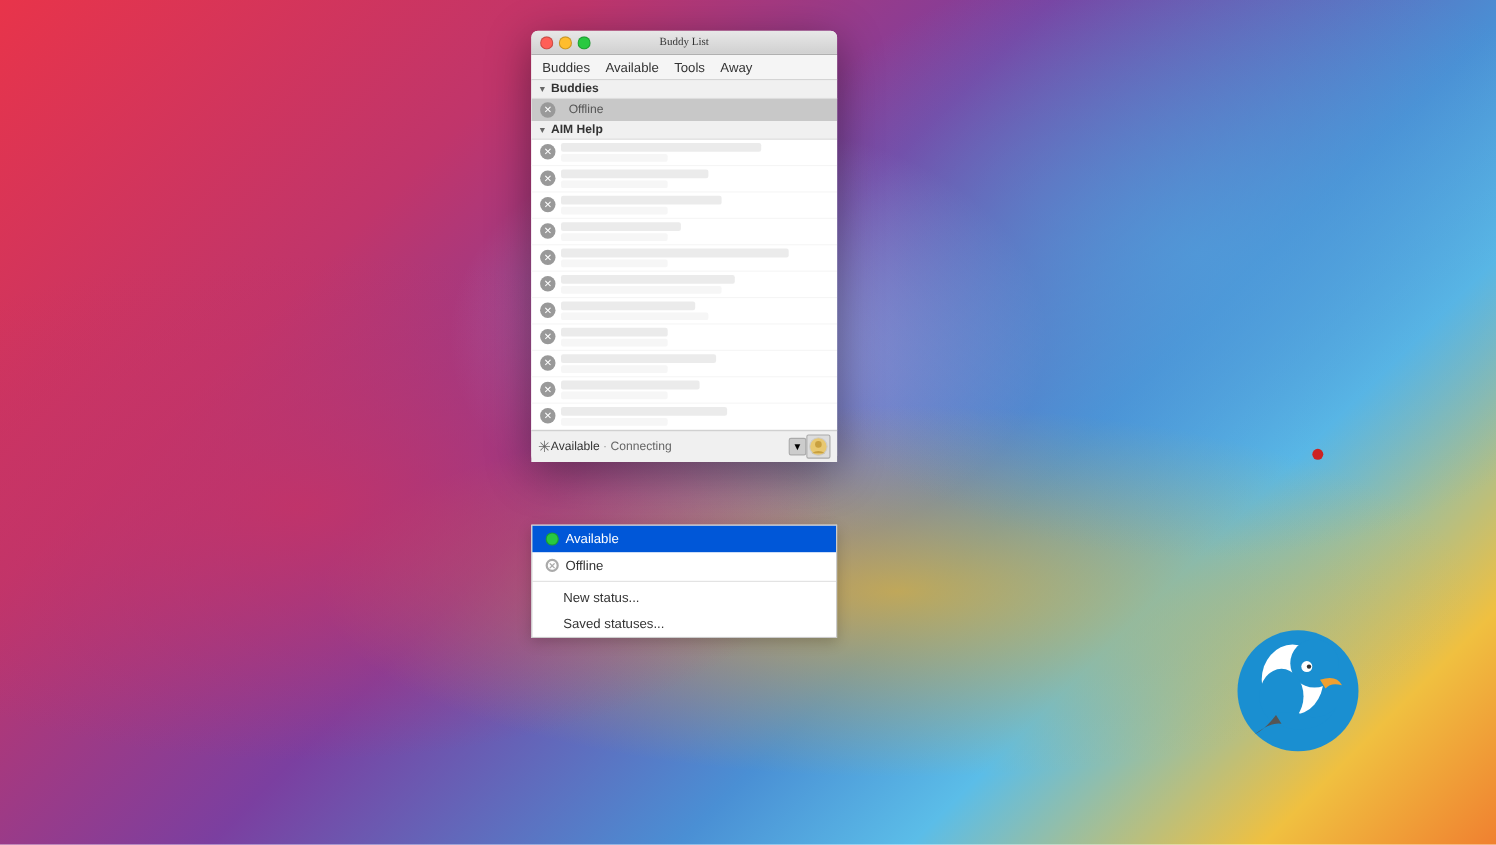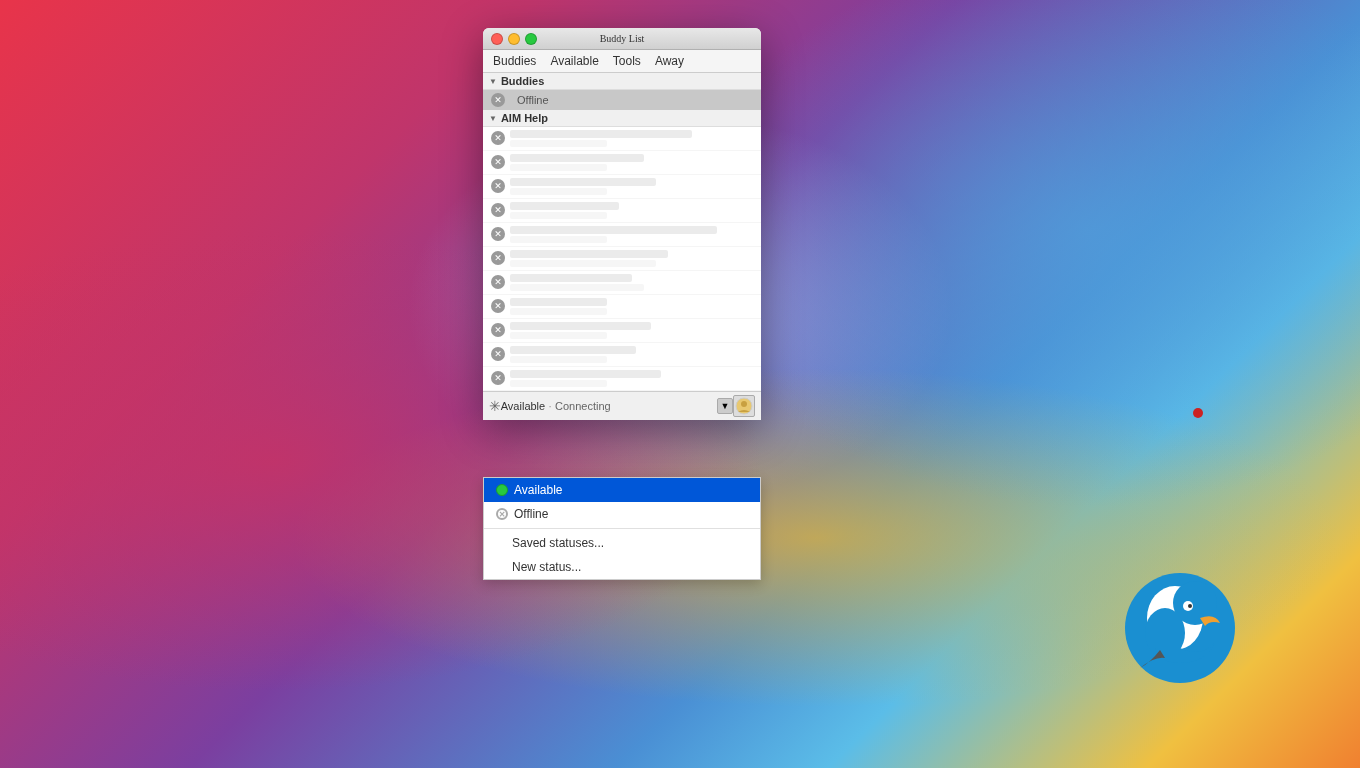--- a/index.html
+++ b/index.html
@@ -497,20 +497,20 @@
       <div class="dropdown-item selected">
         <div class="status-circle status-green"></div>
         <span>Available</span>
       </div>
       <div class="dropdown-item">
         <div class="status-circle status-x">✕</div>
         <span>Offline</span>
       </div>
       <div class="dropdown-separator"></div>
       <div class="dropdown-item dropdown-item-indented">
+        <span>New status...</span>
+      </div>
+      <div class="dropdown-item dropdown-item-indented">
         <span>Saved statuses...</span>
-      </div>
-      <div class="dropdown-item dropdown-item-indented">
-        <span>New status...</span>
       </div>
     </div>
   </div>
 </div>
 
 </body></html>

